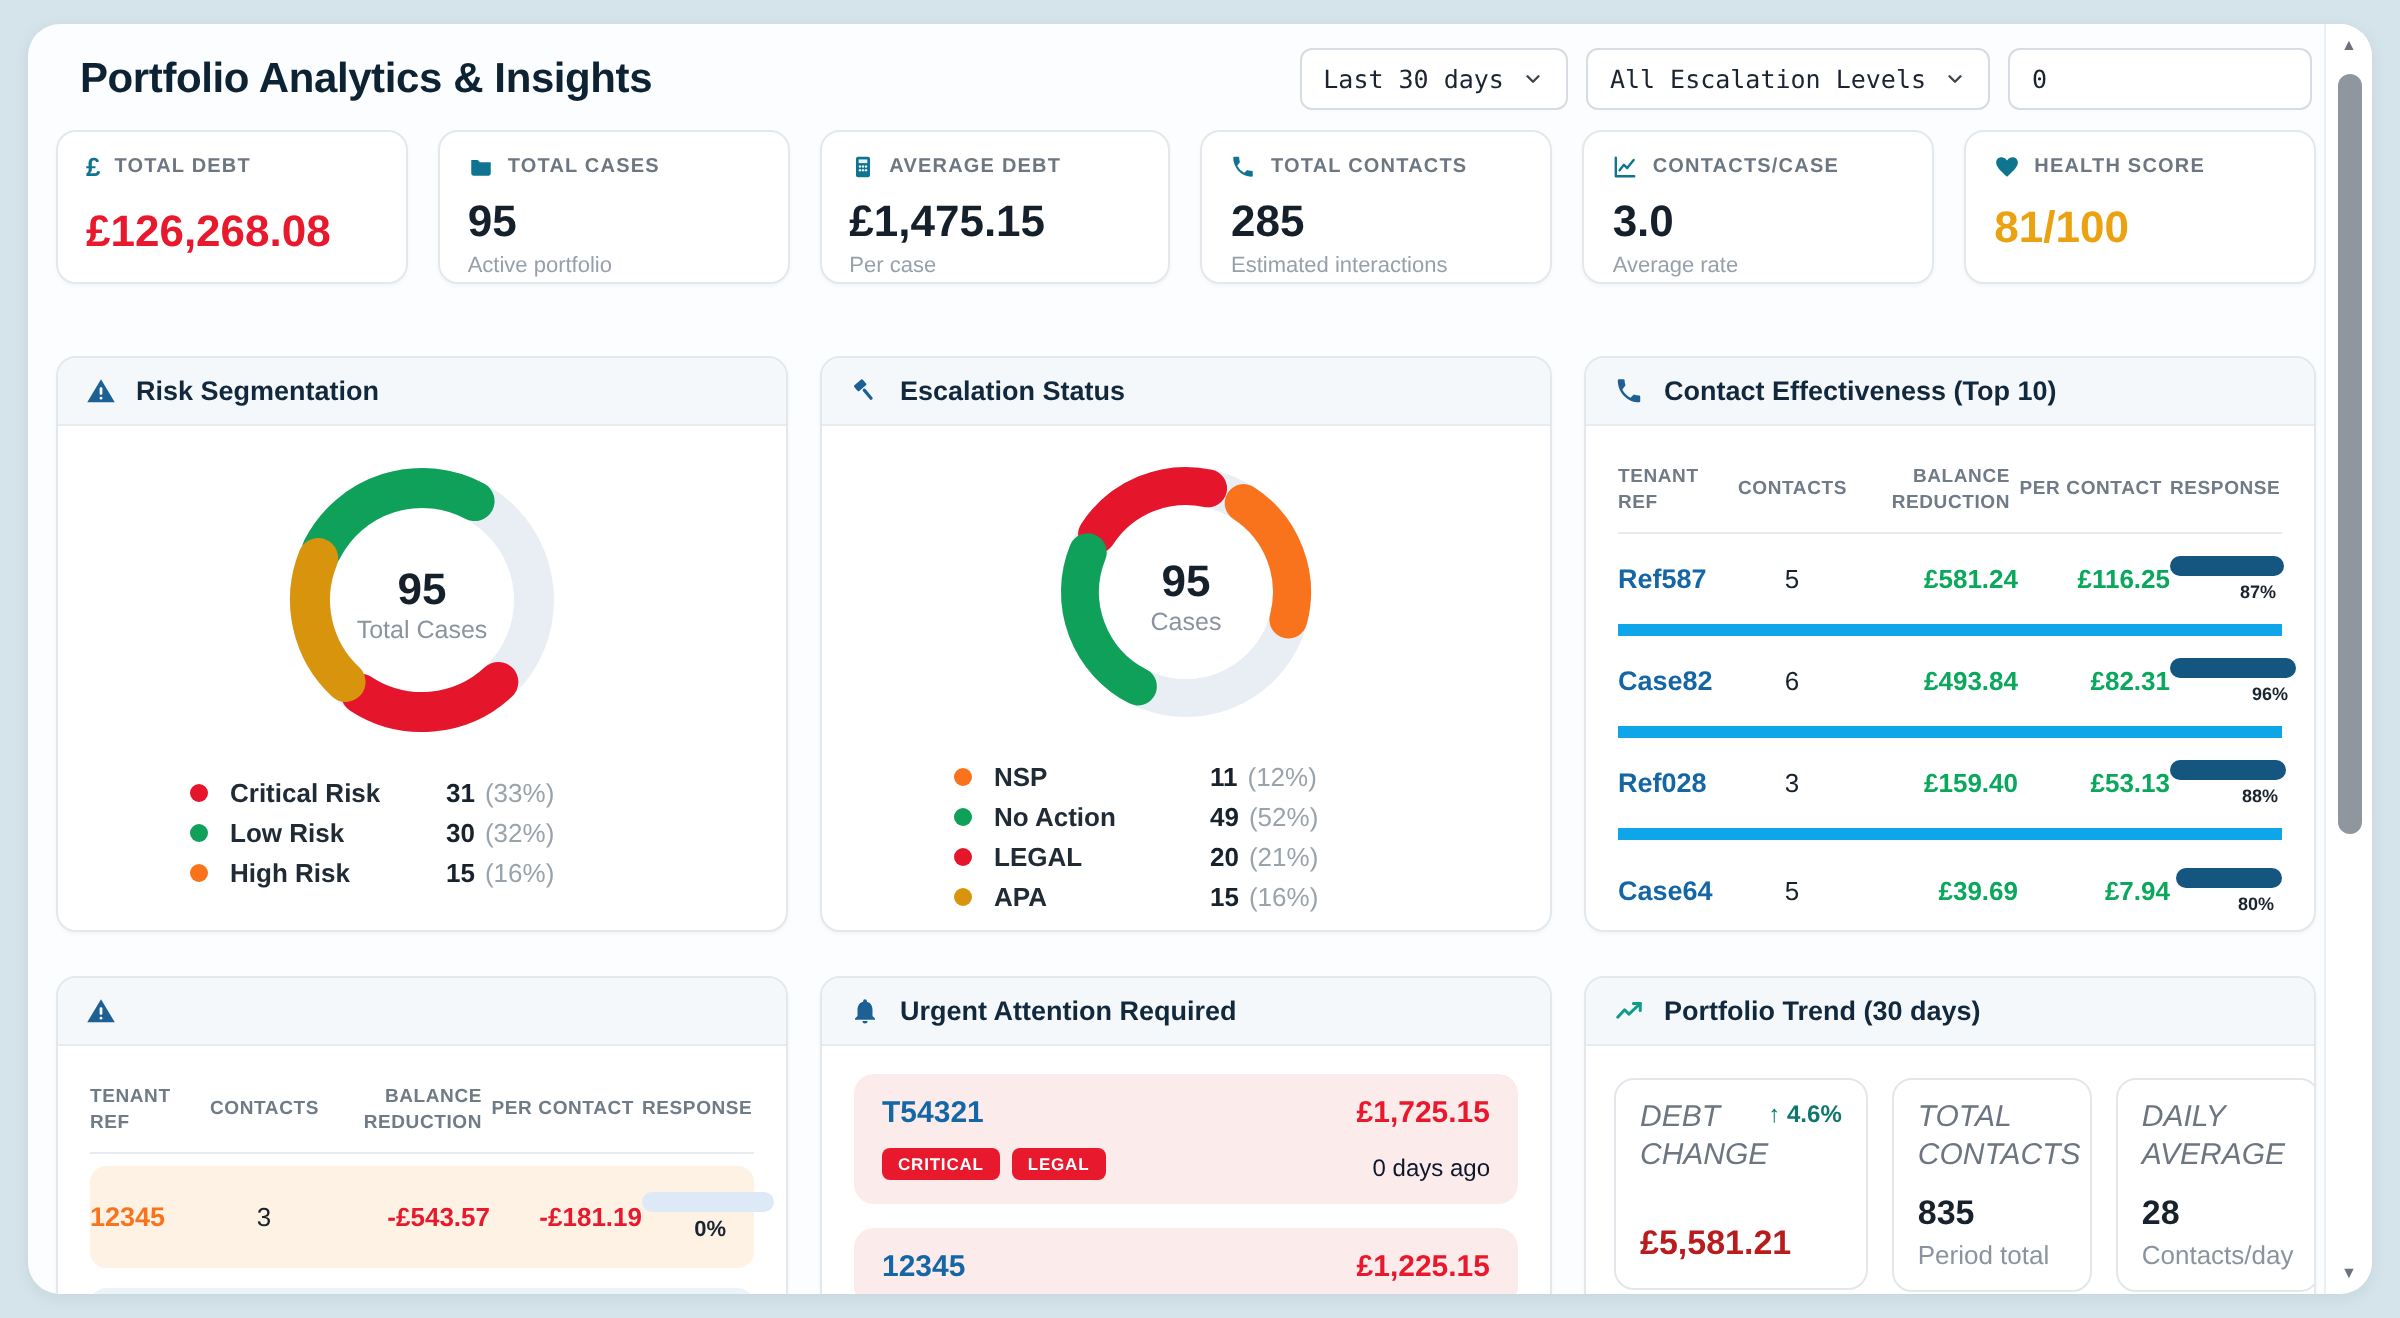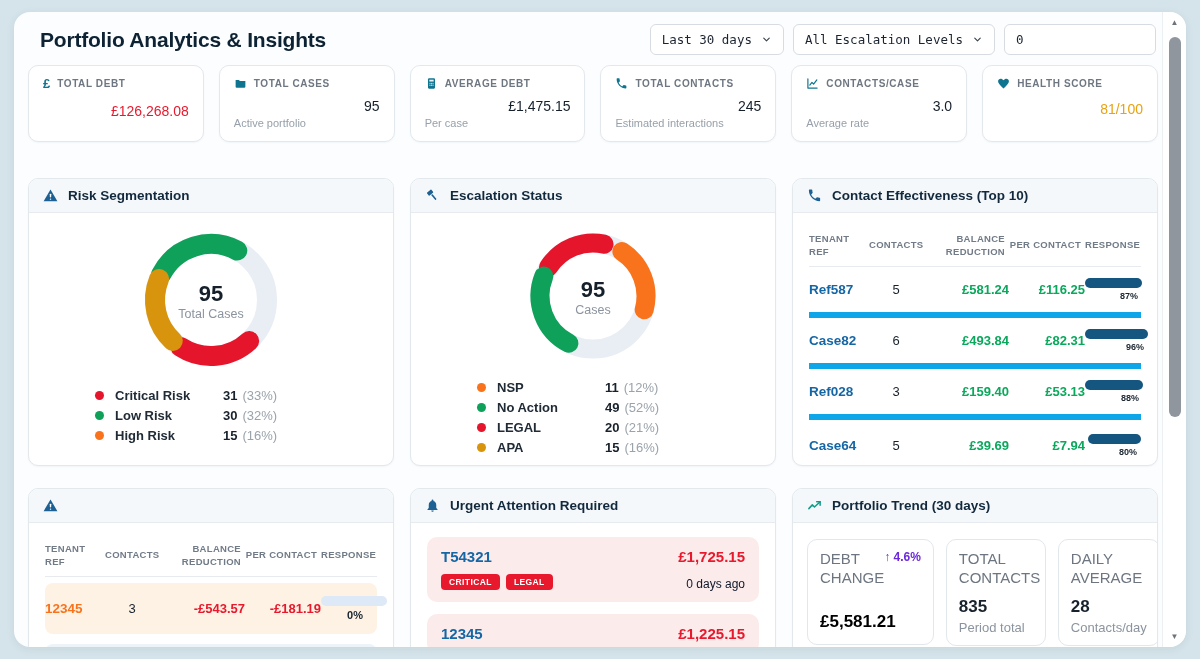--- a/index.html
+++ b/index.html
@@ -19,21 +19,21 @@
 
   
   .kpi-row { display:flex; gap:15px; margin:10px 28px 0 14px; }
   .kpi-card { flex:1; background:#fff; border:1px solid #e3e8ed; border-radius:10px; padding:11px 14px; height:77px;
               box-shadow:0 1px 2px rgba(16,42,67,.04); }
   .kpi-top { display:flex; align-items:center; gap:7px; }
   .k-icon { color:#0f7490; display:flex; }
   .k-icon svg { width:13px; height:13px; display:block; }
   .k-icon .glyph { font-size:13px; font-weight:800; line-height:13px; }
   .k-label { font-size:10px; font-weight:700; color:#6e7781; letter-spacing:.6px; }
-  .k-value { font-size:14px; font-weight:400; color:#16202a; margin-top:8px;text-align:right; }
+  .k-value { font-size:22px; font-weight:700; color:#16202a; margin-top:8px; }
   .k-value.red { color:#e8192d; margin-top:13px; }
   .k-value.amber { color:#eaa211; margin-top:11px; }
   .k-sub { font-size:11px; color:#97a0aa; margin-top:3px; }
 
   
   .grid { display:grid; grid-template-columns:1fr 1fr 1fr; gap:16px; margin:0 28px 0 14px; }
   .grid-mid { margin-top:36px; height:288px; }
   .grid-bottom { margin-top:22px; height:320px; }
   .panel { background:#fff; border:1px solid #e3e8ed; border-radius:10px; overflow:hidden; display:flex;
            flex-direction:column; box-shadow:0 1px 2px rgba(16,42,67,.04); }
@@ -86,24 +86,24 @@
   .u-badges { display:flex; gap:6px; margin-top:9px; }
   .badge { background:#e8192d; color:#fff; font-size:8.5px; font-weight:800; letter-spacing:.4px;
            padding:3px 8px; border-radius:4px; }
   .u-amount { font-size:15px; font-weight:800; color:#e8192d; text-align:right; }
   .u-age { font-size:12px; color:#0f172a; text-align:right; margin-top:12px; }
 
   
   .t-body { padding:16px 14px; display:grid; grid-template-columns:1fr 1fr 1fr; gap:12px; align-items:start; }
   .t-card { border:1px solid #e2e7ec; border-radius:10px; padding:10px 12px; min-height:106px; }
   .t-top { display:flex; justify-content:space-between; align-items:flex-start; }
-  .t-label { font-size:15px; color:#6d7680; line-height:1.25; font-weight:500; max-width:74px; }
-  .t-delta { font-size:12px; font-weight:800; color:#6d28d9; white-space:nowrap; }
+  .t-label { font-size:15px; color:#6d7680; line-height:1.25; font-weight:500; max-width:74px;font-style:italic; }
+  .t-delta { font-size:12px; font-weight:800; color:#0f766e; white-space:nowrap; }
   .t-value { font-size:17px; font-weight:800; color:#18222c; margin-top:9px; }
-  .t-value.red { color:#000000;margin-top:24px; }
+  .t-value.red { color:#b91c1c;margin-top:24px; }
   .t-sub { font-size:13px; color:#8b949e; margin-top:3px; }
 
   
   .vscroll { position:absolute; top:0; right:0; width:24px; height:100%; background:#fff;
              border-left:1px solid #edf0f3; border-radius:0 16px 16px 0; }
   .vs-arrow { position:absolute; left:0; width:100%; text-align:center; font-size:8px; color:#6d737b; cursor:pointer; }
   .vs-arrow.up { top:6px; } .vs-arrow.down { bottom:6px; }
   .vs-thumb { position:absolute; left:6px; width:12px; top:25px; height:380px; background:#90969e; border-radius:7px; cursor:pointer; }
 </style>
 </head>
@@ -183,21 +183,21 @@
   </div>
   <div class="kpi-card">
     <div class="kpi-top">
       <span class="k-icon">
               <svg viewBox="0 0 24 24" fill="currentColor">
                 <path d="M6.62 10.79a15.05 15.05 0 0 0 6.59 6.59l2.2-2.2a1 1 0 0 1 1.02-.24c1.12.37 2.33.57 3.57.57a1 1 0 0 1 1 1V20a1 1 0 0 1-1 1C10.85 21 3 13.15 3 3.5a1 1 0 0 1 1-1h3.5a1 1 0 0 1 1 1c0 1.24.2 2.45.57 3.57a1 1 0 0 1-.25 1.02z"></path>
               </svg>
             </span>
       <span class="k-label">TOTAL CONTACTS</span>
     </div>
-    <div class="k-value dark">245</div>
+    <div class="k-value dark">285</div>
     <div class="k-sub">Estimated interactions</div>
   </div>
   <div class="kpi-card">
     <div class="kpi-top">
       <span class="k-icon">
               <svg viewBox="0 0 24 24" fill="none" stroke="currentColor" stroke-width="2.2" stroke-linecap="round" stroke-linejoin="round">
                 <path d="M3.5 3.5v17h17"></path>
                 <path d="M7 15l4-5 3 3 6-7.5"></path>
               </svg>
             </span>

